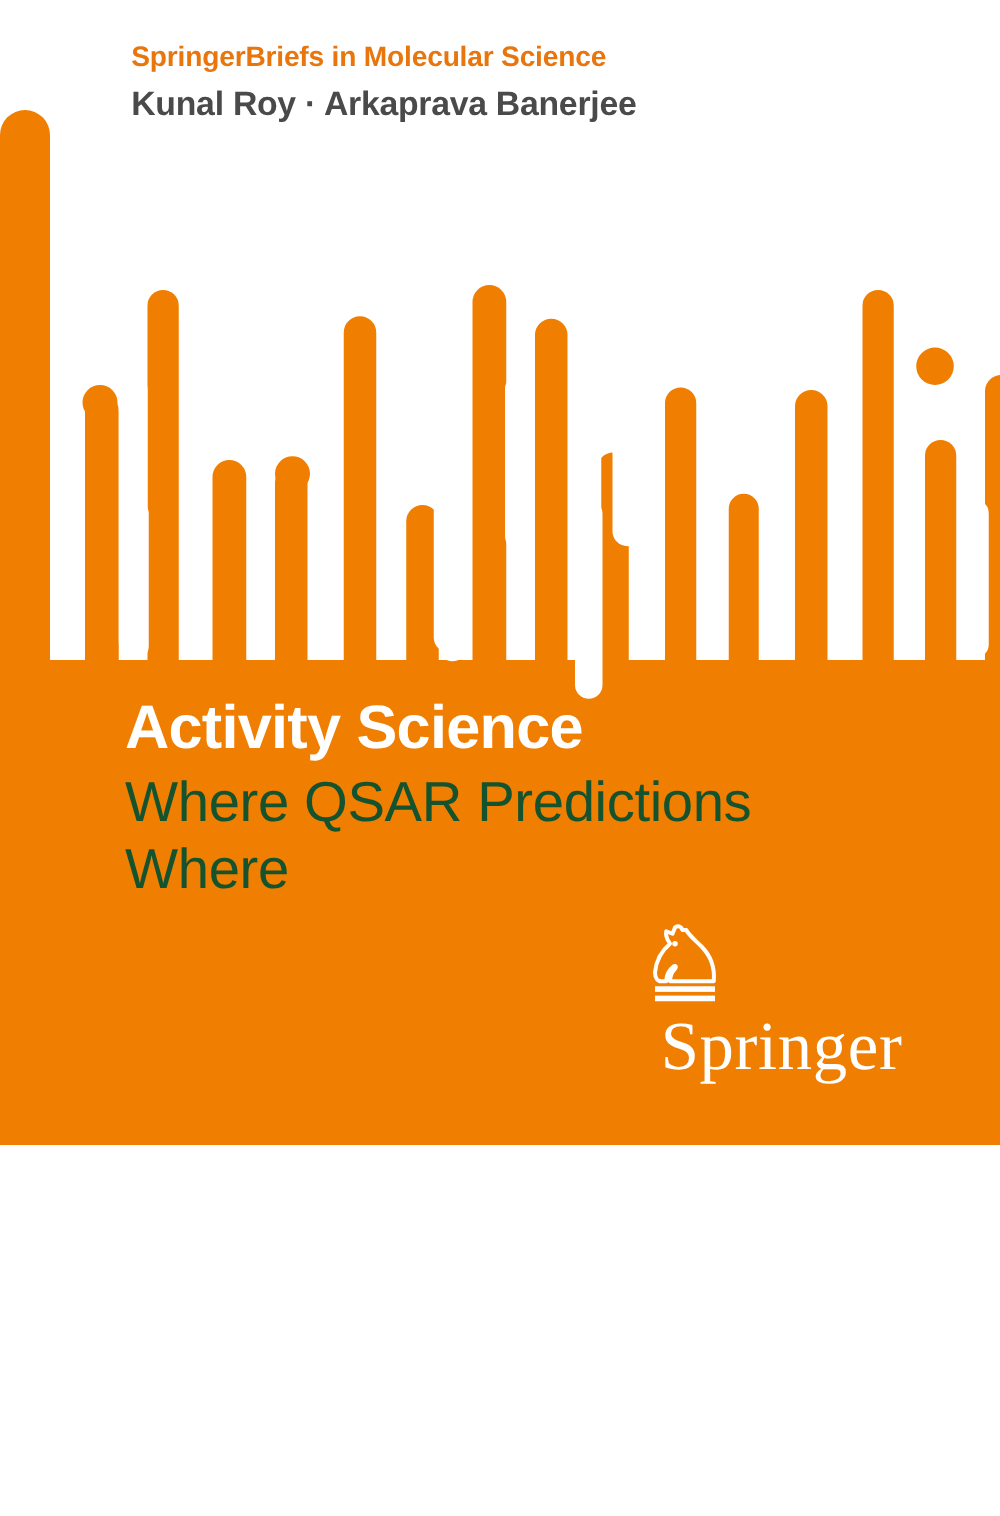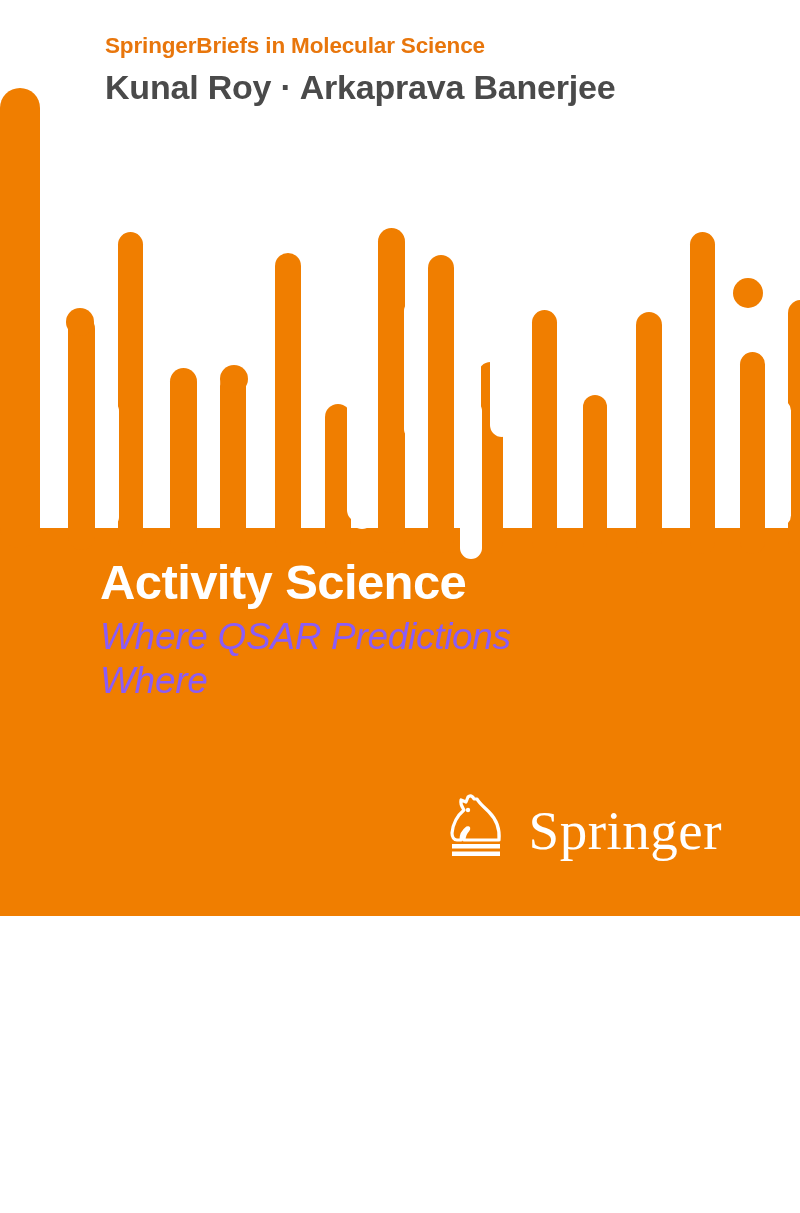--- a/index.html
+++ b/index.html
@@ -29,21 +29,21 @@
   .series-line {
     font-size: 22.5px;
     font-weight: bold;
     color: #E8760C;
     letter-spacing: -0.15px;
     line-height: 1.1;
     white-space: nowrap;
   }
   .authors-line {
     margin-top: 10px;
-    font-size: 34px;
+    font-size: 27px;
     font-weight: bold;
     color: #4A4A4A;
     letter-spacing: -0.2px;
     line-height: 1.1;
     white-space: nowrap;
   }
 
   
   .graphic {
     position: absolute;
@@ -69,37 +69,36 @@
   }
   .main-title {
     font-size: 49px;
     font-weight: bold;
     color: #ffffff;
     line-height: 1.08;
     letter-spacing: -0.6px;
     margin: 0;
   }
   .subtitle {
-    font-size: 37px;
+    font-size: 45px;
     font-weight: normal;
-    color: #8b5cf6;
+    color: #14532d;
     line-height: 1.18;
     letter-spacing: -0.3px;
     margin: 6px 0 0 0;
-    font-style: italic;
   }
 
   
   .logo {
     position: absolute;
     right: 78px;
     bottom: 55px;
     z-index: 40;
     display: flex;
-    align-items: center;
+    flex-direction: column;
   }
   .logo svg { display: block; }
   .logo-word {
     font-family: "Liberation Serif", serif;
     font-size: 55px;
     color: #ffffff;
     line-height: 1;
     letter-spacing: 0.5px;
     margin-left: 13px;
     position: relative;

